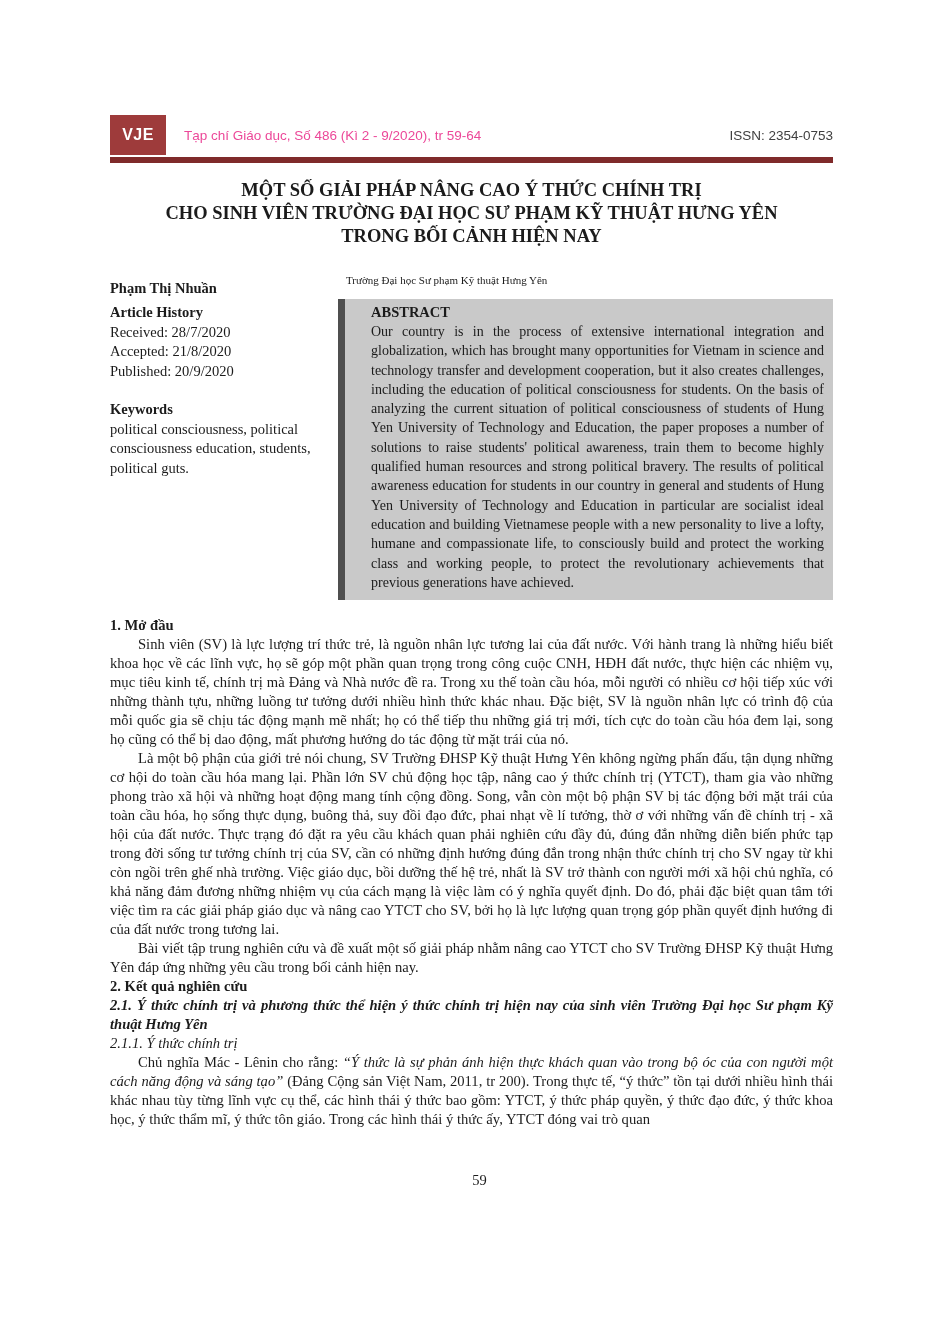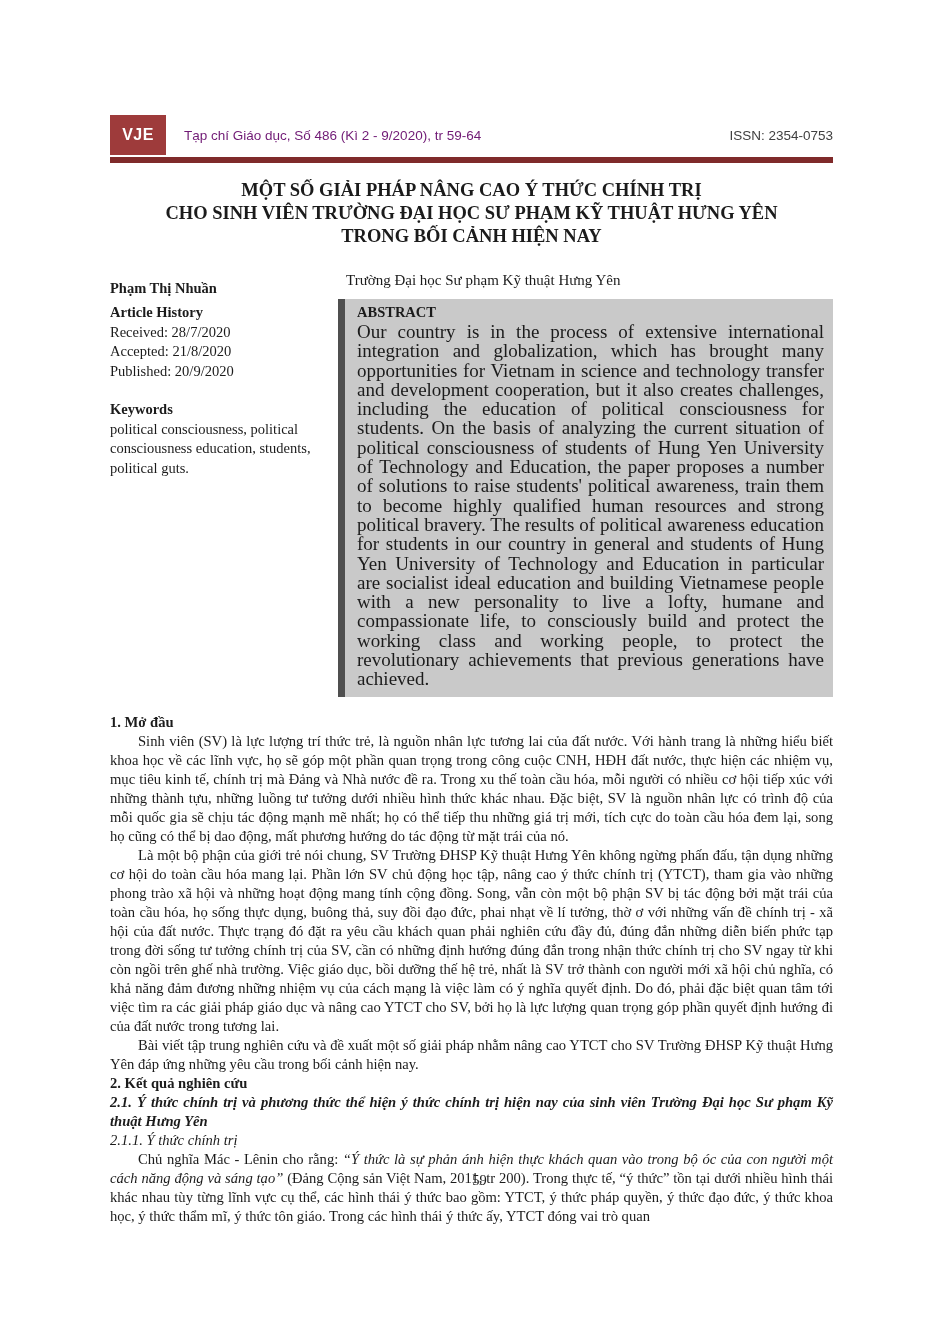--- a/index.html
+++ b/index.html
@@ -17,55 +17,55 @@
   .logo {
     background: #9e3b3b; color: #ffffff;
     font-family: "Liberation Sans", sans-serif;
     font-weight: bold; font-size: 16px;
     width: 56px; display: flex; align-items: center; justify-content: center;
     letter-spacing: 0.5px;
   }
   .journal-info {
     flex: 1; display: flex; align-items: center;
     padding-left: 18px;
-    color: #701a75; font-family: "Liberation Sans", sans-serif; font-size: 13.5px;
+    color: #ec4899; font-family: "Liberation Sans", sans-serif; font-size: 13.5px;
   }
   .issn {
     display: flex; align-items: center;
     color: #404040; font-family: "Liberation Sans", sans-serif; font-size: 13.5px;
   }
   .rule { height: 6px; background: #7f2a2a; margin-top: 2px; }
 
   
   .title {
     margin: 16px 0 0 0;
     text-align: center;
     font-size: 18.5px; font-weight: bold; line-height: 23px;
     color: #1b1b1b;
   }
 
   
   .author-row { display: flex; margin-top: 22px; }
   .author-name { width: 228px; font-weight: bold; font-size: 14.5px; padding-top: 10px; }
-  .author-affil { flex: 1; padding-left: 8px; font-size: 15px; line-height: 20px; }
+  .author-affil { flex: 1; padding-left: 8px; font-size: 11px; line-height: 20px; }
   .author-affil .email { font-style: italic; }
 
   
   .info-row { display: flex; margin-top: 2px; align-items: stretch; }
   .left-col { width: 228px; flex: none; font-size: 14.5px; line-height: 19.5px; padding-top: 4px; }
   .left-col .head { font-weight: bold; }
   .left-col .gap { height: 19px; }
   .abstract-box {
     flex: 1;
     background: #c9c9c9;
     border-left: 7px solid #4f4f4f;
-    padding: 5px 9px 8px 12px;
+    padding: 5px 9px 8px 26px;
   }
   .abstract-box .head { font-weight: bold; font-size: 14.5px; }
-  .abstract-text { font-size: 19px; line-height: 19.3px; text-align: justify; margin-top: 1px; }
+  .abstract-text { font-size: 14px; line-height: 19.3px; text-align: justify; margin-top: 1px; }
 
   
   .body-text { margin-top: 16px; font-size: 14.6px; line-height: 19px; text-align: justify; }
   .h-bold { font-weight: bold; }
   .h-bold-italic { font-weight: bold; font-style: italic; }
   .h-italic { font-style: italic; }
   .para { text-indent: 28px; }
   .quote-italic { font-style: italic; }
 
   

